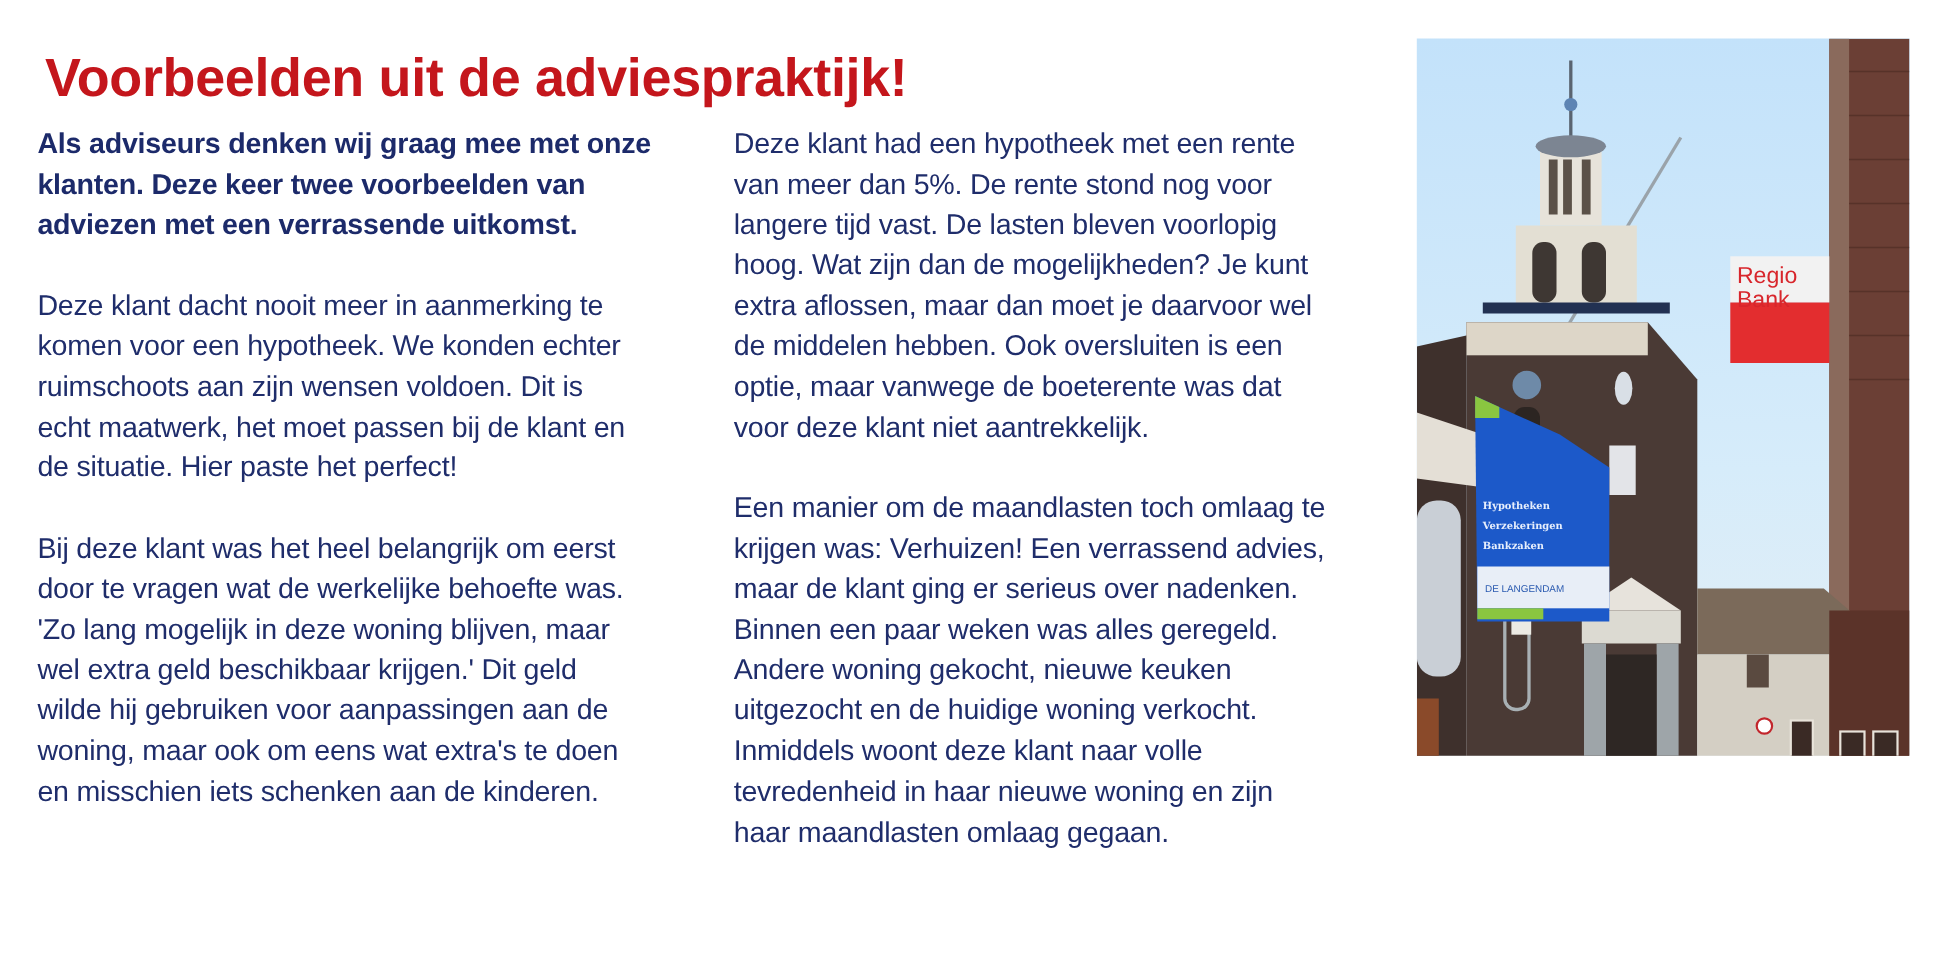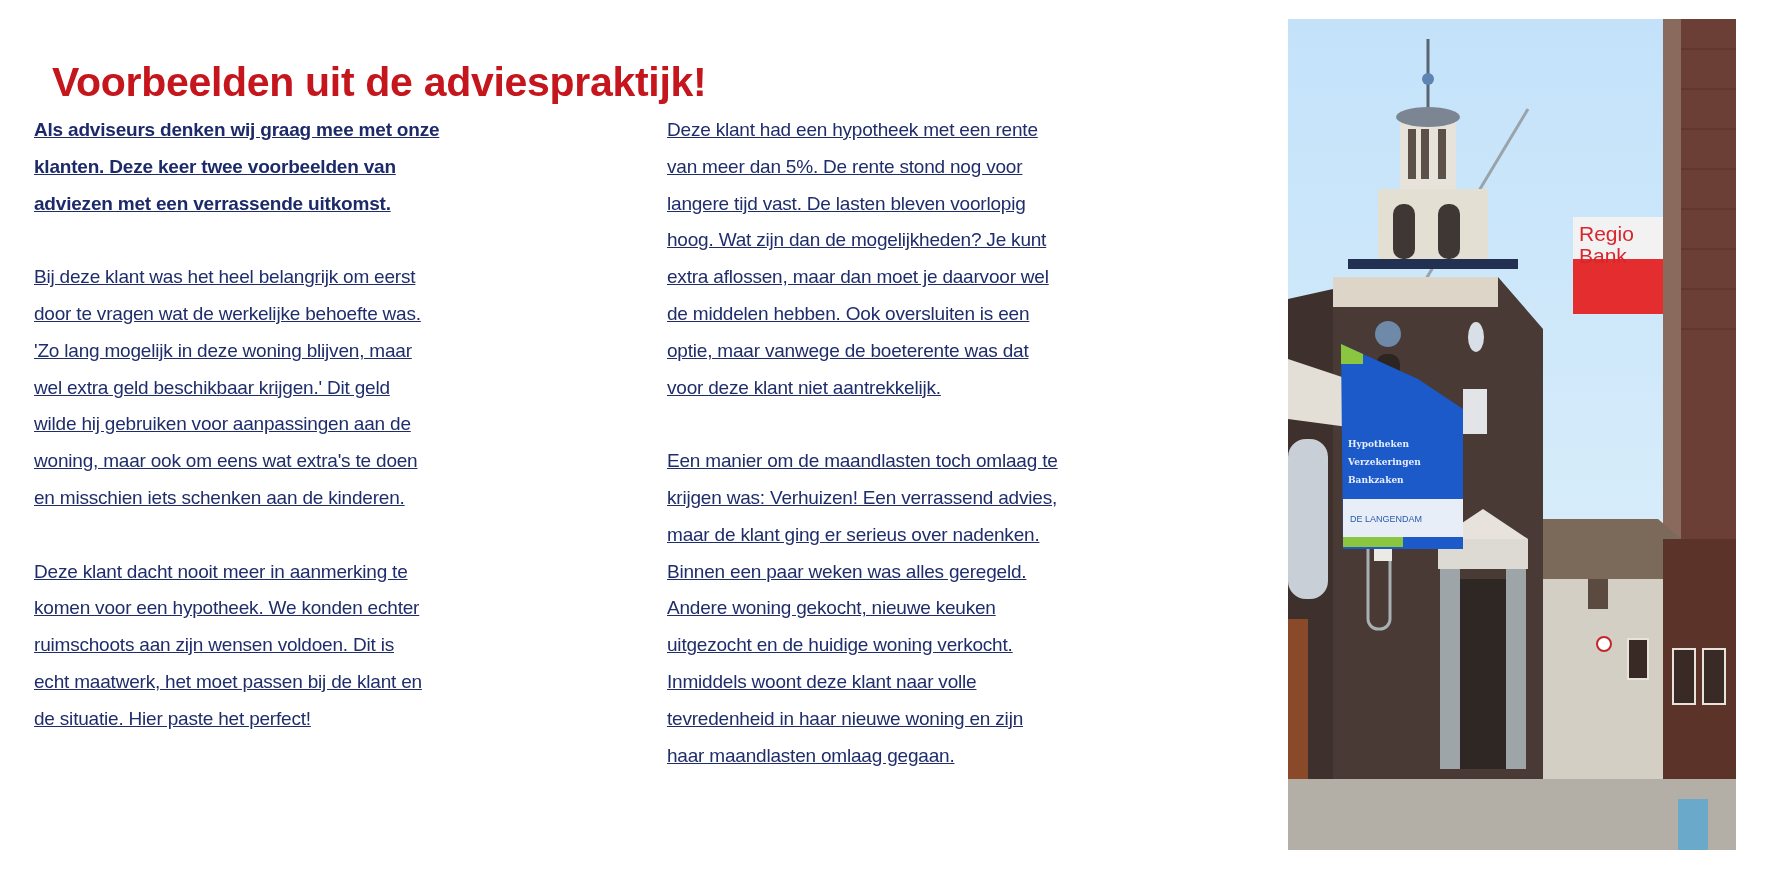--- a/index.html
+++ b/index.html
@@ -1,54 +1,54 @@
 <!DOCTYPE html>
 <html><head>
   <meta charset="utf-8">
   <style>
     html, body { margin: 0; padding: 0; background: #ffffff; }
     body { width: 1766px; height: 886px; position: relative; overflow: hidden;
            font-family: "Liberation Sans", "DejaVu Sans", sans-serif; }
-    .title { position: absolute; left: 40px; top: 42px; margin: 12px;
-             font-size: 41px; font-weight: bold; color: #c4161c; letter-spacing: -0.3px;
+    .title { position: absolute; left: 40px; top: 42px; margin: 1px;
+             font-size: 49px; font-weight: bold; color: #c4161c; letter-spacing: -0.3px;
              white-space: nowrap; line-height: 56px; }
-    .col { position: absolute; top: 112px; font-size: 19px; line-height: 36.8px;
-           color: #1f2d6b; letter-spacing: -0.2px; text-decoration: underline; }
+    .col { position: absolute; top: 112px; font-size: 26px; line-height: 36.8px;
+           color: #1f2d6b; letter-spacing: -0.2px; }
     .col p { margin: 0 0 36.8px 0; white-space: pre-line; }
     .col1 { left: 34px; width: 600px; }
     .col2 { left: 667px; width: 610px; }
     .intro { font-weight: bold; color: #1c2a6a; }
     .q-label { color: #1f2d6b; }
     .q-text { color: #b8191f; }
 
-    .photo { position: absolute; left: 1288px; top: 19px; width: 448px; height: 831px;
+    .photo { position: absolute; left: 1288px; top: 35px; width: 448px; height: 652px;
              overflow: hidden; background: linear-gradient(180deg, #c3e2fa 0%, #d6ecfa 60%, #e4eef5 100%); }
     .photo svg { display: block; }
   </style>
 </head>
 <body>
 
 <h1 class="title">Voorbeelden uit de adviespraktijk!</h1>
 
 <div class="col col1">
   <p class="intro">Als adviseurs denken wij graag mee met onze
 klanten. Deze keer twee voorbeelden van
 adviezen met een verrassende uitkomst.</p>
+  <p>Deze klant dacht nooit meer in aanmerking te
+komen voor een hypotheek. We konden echter
+ruimschoots aan zijn wensen voldoen. Dit is
+echt maatwerk, het moet passen bij de klant en
+de situatie. Hier paste het perfect!</p>
   <p>Bij deze klant was het heel belangrijk om eerst
 door te vragen wat de werkelijke behoefte was.
 'Zo lang mogelijk in deze woning blijven, maar
 wel extra geld beschikbaar krijgen.' Dit geld
 wilde hij gebruiken voor aanpassingen aan de
 woning, maar ook om eens wat extra's te doen
 en misschien iets schenken aan de kinderen.</p>
-  <p>Deze klant dacht nooit meer in aanmerking te
-komen voor een hypotheek. We konden echter
-ruimschoots aan zijn wensen voldoen. Dit is
-echt maatwerk, het moet passen bij de klant en
-de situatie. Hier paste het perfect!</p>
 </div>
 
 <div class="col col2">
   <p>Deze klant had een hypotheek met een rente
 van meer dan 5%. De rente stond nog voor
 langere tijd vast. De lasten bleven voorlopig
 hoog. Wat zijn dan de mogelijkheden? Je kunt
 extra aflossen, maar dan moet je daarvoor wel
 de middelen hebben. Ook oversluiten is een
 optie, maar vanwege de boeterente was dat

